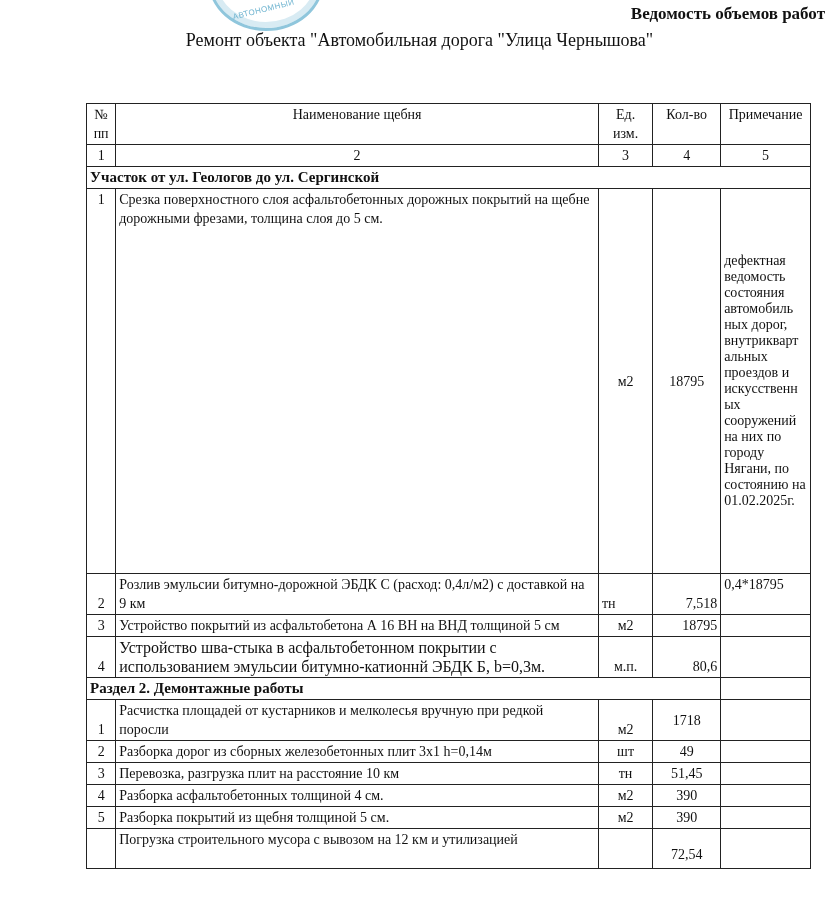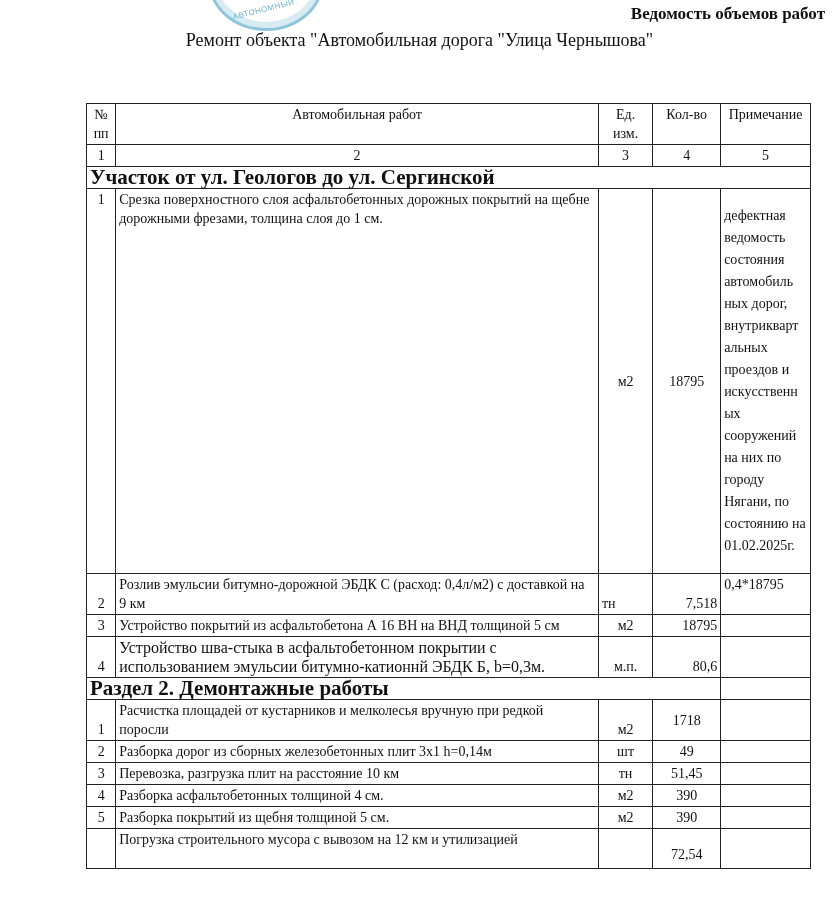--- a/index.html
+++ b/index.html
@@ -41,21 +41,21 @@
     border: 1.5px solid #222; padding: 1px 3px; vertical-align: top;
     line-height: 19px;
   }
   .c1 { width: 28px; }
   .c2 { width: 462px; }
   .c3 { width: 52px; }
   .c4 { width: 65px; }
   .c5 { width: 86px; }
   .hdr td { text-align: center; vertical-align: middle; margin-left: 43px; }
   .num td { text-align: center; padding: 0; line-height: 17px; }
-  .sec td { font-weight: bold; font-size: 21px; line-height: 18px; padding: 1px 3px; }
+  .sec td { font-weight: bold; font-size: 15px; line-height: 18px; padding: 1px 3px; }
   .center { text-align: center; }
   .right { text-align: right; }
   .bottom { vertical-align: bottom !important; }
   .middle { vertical-align: middle !important; }
 </style>
 </head>
 <body>
 
 <div class="stamp"></div>
 <div class="stamp-text">АВТОНОМНЫЙ</div>
@@ -67,42 +67,42 @@
   <colgroup>
     <col class="c1">
       <col class="c2">
       <col class="c3">
       <col class="c4">
       <col class="c5">
   </colgroup>
   <tbody>
       <tr class="hdr" style="height:40px">
     <td>№ пп</td>
-    <td>Автомобильная работ</td>
+    <td>Наименование щебня</td>
     <td>Ед. изм.</td>
     <td>Кол-во</td>
     <td>Примечание</td>
   </tr>
   <tr class="num">
     <td>1</td>
     <td>2</td>
     <td>3</td>
     <td>4</td>
     <td>5</td>
   </tr>
 
   <tr class="sec">
     <td colspan="5">Участок от ул. Геологов до ул. Сергинской</td>
   </tr>
   <tr style="height:385px">
     <td class="center">1</td>
-    <td>Срезка поверхностного слоя асфальтобетонных дорожных покрытий на щебне дорожными фрезами, толщина слоя до 1 см.</td>
+    <td>Срезка поверхностного слоя асфальтобетонных дорожных покрытий на щебне дорожными фрезами, толщина слоя до 5 см.</td>
     <td class="center middle">м2</td>
     <td class="center middle">18795</td>
-    <td class="middle" style="line-height:22px">дефектная ведомость состояния автомобиль ных дорог, внутрикварт альных проездов и искусственн ых сооружений на них по городу Нягани, по состоянию на 01.02.2025г.</td>
+    <td class="middle" style="line-height:16px">дефектная ведомость состояния автомобиль ных дорог, внутрикварт альных проездов и искусственн ых сооружений на них по городу Нягани, по состоянию на 01.02.2025г.</td>
   </tr>
   <tr>
     <td class="center bottom">2</td>
     <td>Розлив эмульсии битумно-дорожной ЭБДК С (расход: 0,4л/м2) с доставкой на 9 км</td>
     <td class="bottom">тн</td>
     <td class="right bottom">7,518</td>
     <td>0,4*18795</td>
   </tr>
   <tr>
     <td class="center bottom">3</td>

